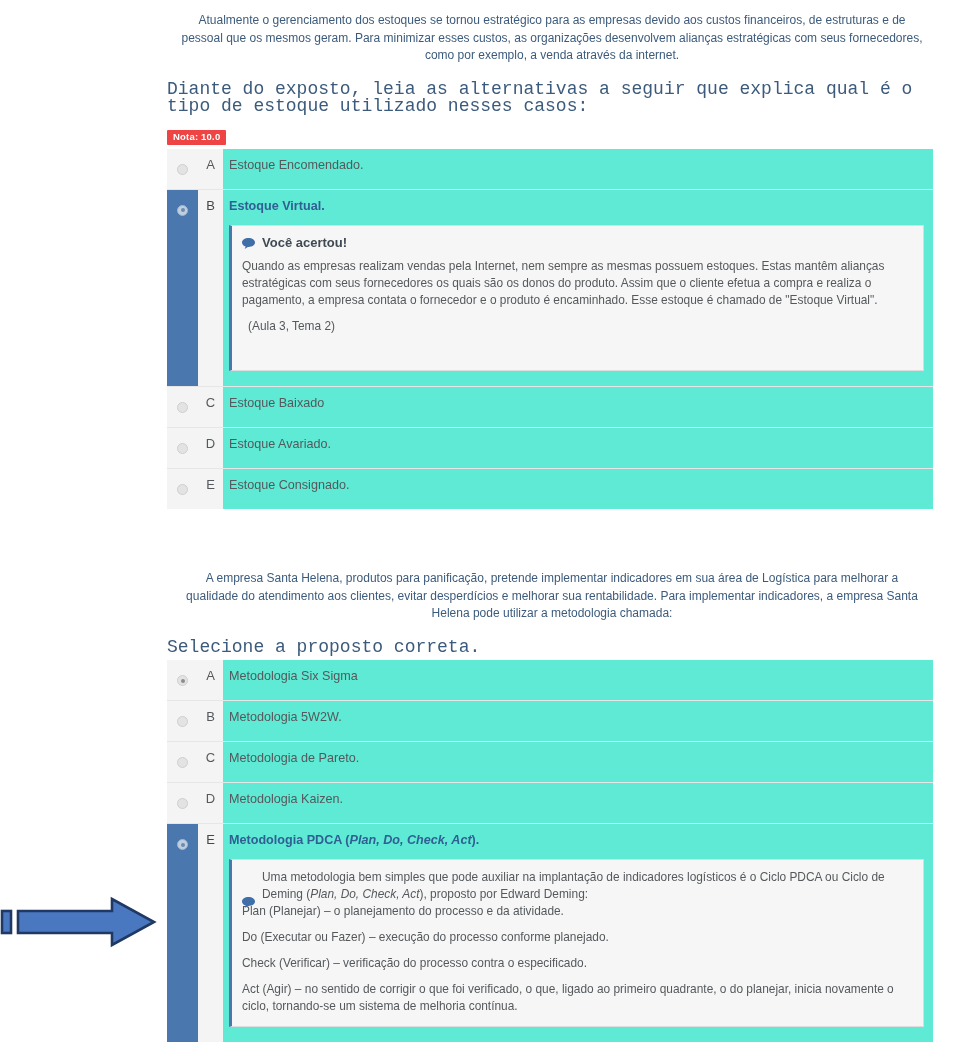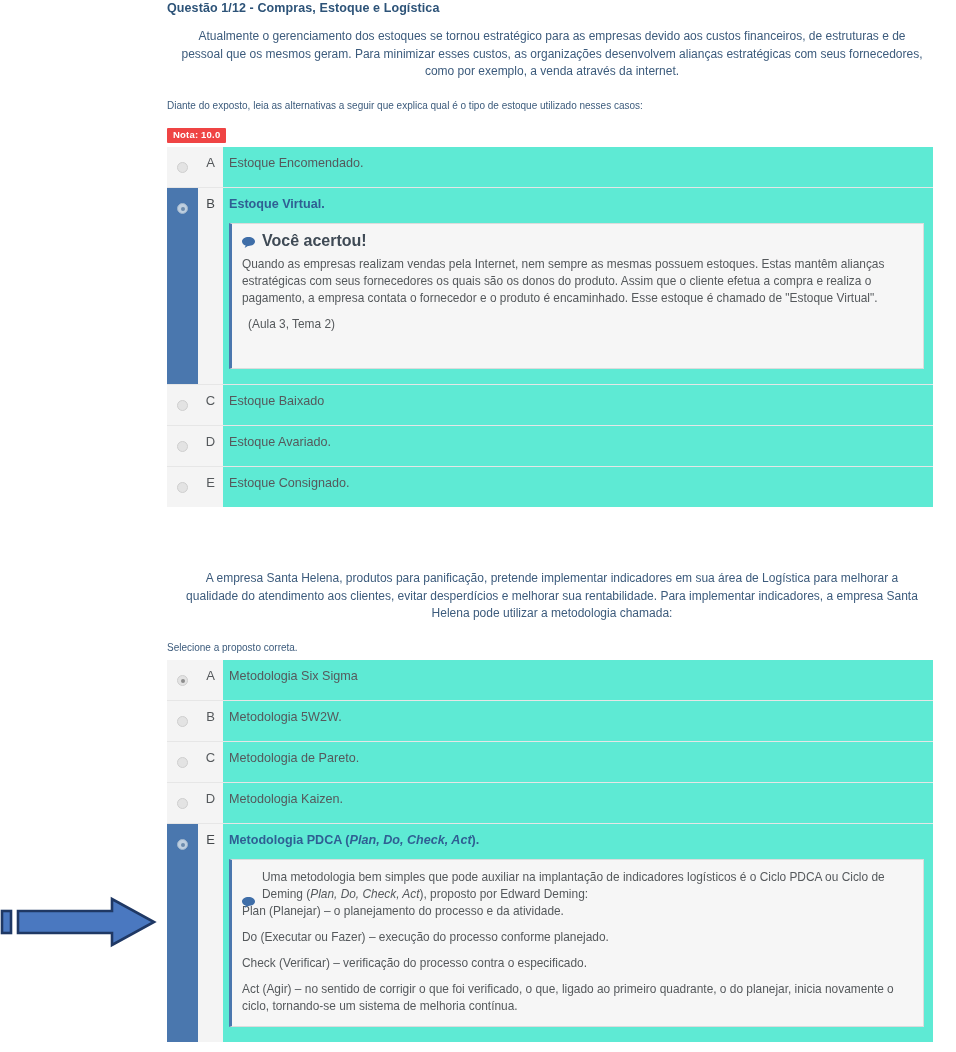--- a/index.html
+++ b/index.html
@@ -36,24 +36,25 @@
     line-height: 16px;
   }
   .q-statement {
     font-size: 12px;
     color: #3c5b7c;
     line-height: 17.5px;
     margin: 12px;
     text-align: center;
   }
   .q-prompt {
-    font-size: 10px;
+    font-size: 18px;
     color: #3c5b7c;
     line-height: 17.5px;
     margin: 16px 0 0 0;
+    font-family: Liberation Mono, monospace;
   }
 
   .nota-badge {
     display: inline-block;
     margin-top: 14px;
     padding: 2px 6px 3px 6px;
     background: #ef4444;
     color: #ffffff;
     font-size: 9.5px;
     font-weight: bold;
@@ -137,21 +138,21 @@
     margin-right: 9px;
     background: #f6f6f6;
     border: 1px solid #dcdcdc;
     border-left: 3px solid #4a77ae;
     padding: 9px 12px 11px 10px;
     min-height: 24px;
   }
   #question-1 .feedback { min-height: 146px; }
 
   .fb-head {
-    font-size: 16px;
+    font-size: 13px;
     font-weight: bold;
     color: #3f4a55;
     line-height: 16px;
     margin: 0 0 7px 0;
     display: flex;
     align-items: flex-start;
     gap: 7px;
   }
   .bubble-icon {
     flex: none;
@@ -182,21 +183,20 @@
 
   <svg class="arrow-annot" viewBox="0 0 180 58" xmlns="http://www.w3.org/2000/svg">
     <g stroke="#1f3864" stroke-width="2.6" fill="#4a78c0">
       <rect x="2" y="18" width="7" height="22"></rect>
       <rect x="16" y="18" width="9" height="22"></rect>
       <path d="M32 18 H126 V6 L168 29 L126 52 V40 H32 Z"></path>
     </g>
   </svg>
 
   <section class="question" id="question-1">
-    <h2 class="q-title">Questão 1/12 - Compras, Estoque e Logística</h2>
     <p class="q-statement">Atualmente o gerenciamento dos estoques se tornou estratégico para as empresas devido aos custos financeiros, de estruturas e de pessoal que os mesmos geram. Para minimizar esses custos, as organizações desenvolvem alianças estratégicas com seus fornecedores, como por exemplo, a venda através da internet.</p>
     <p class="q-prompt">Diante do exposto, leia as alternativas a seguir que explica qual é o tipo de estoque utilizado nesses casos:</p>
 
     <div><span class="nota-badge">Nota: 10.0</span></div>
 
     <table class="alts">
       <tbody>
         <tr class="row">
           <td class="cell-radio">
             <span class="radio"></span>

